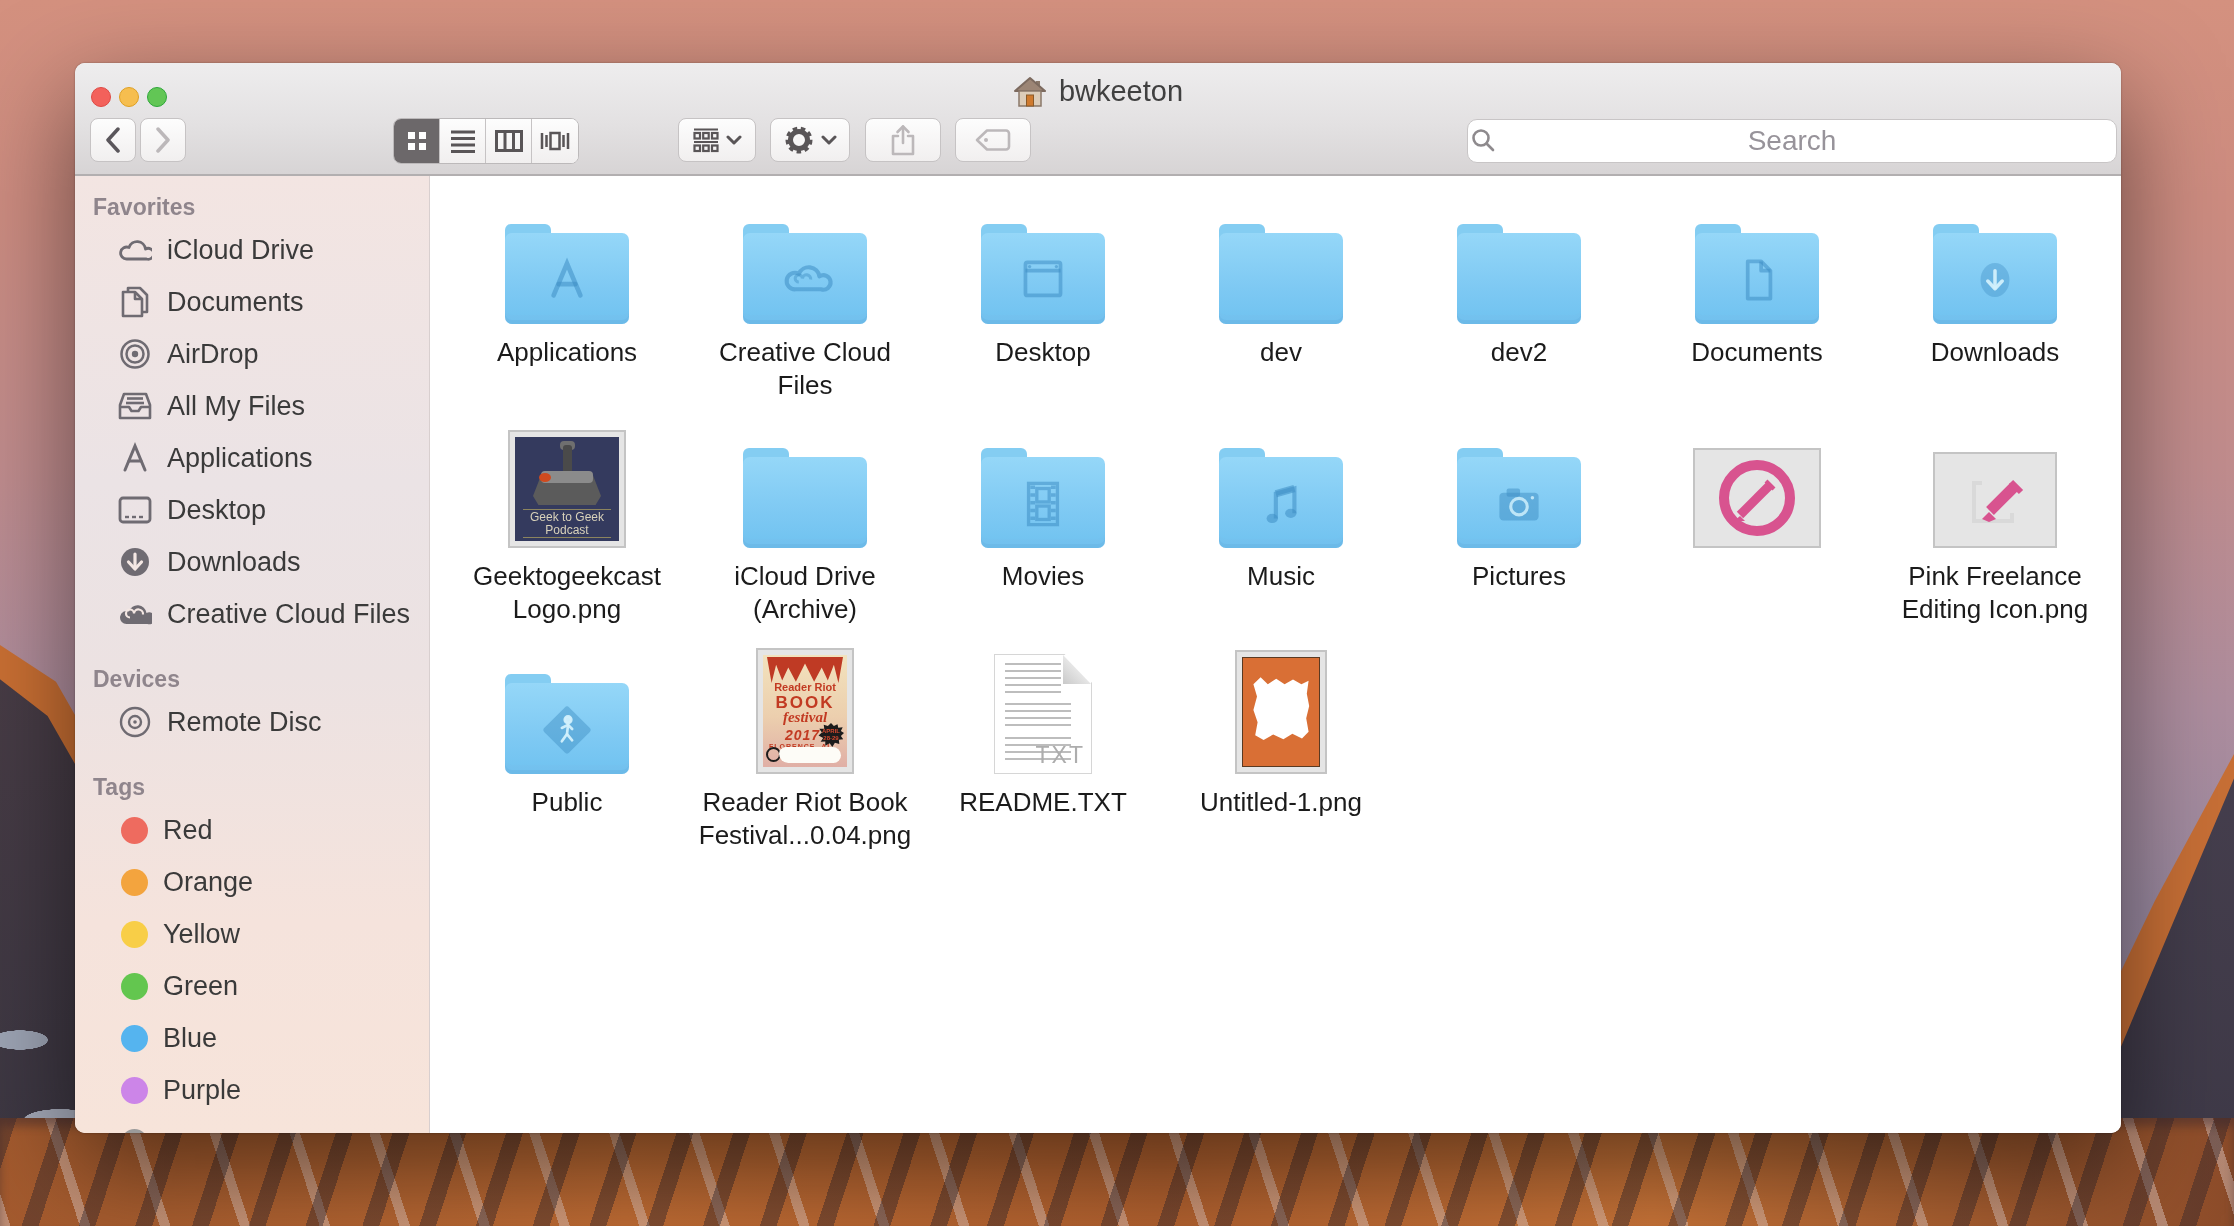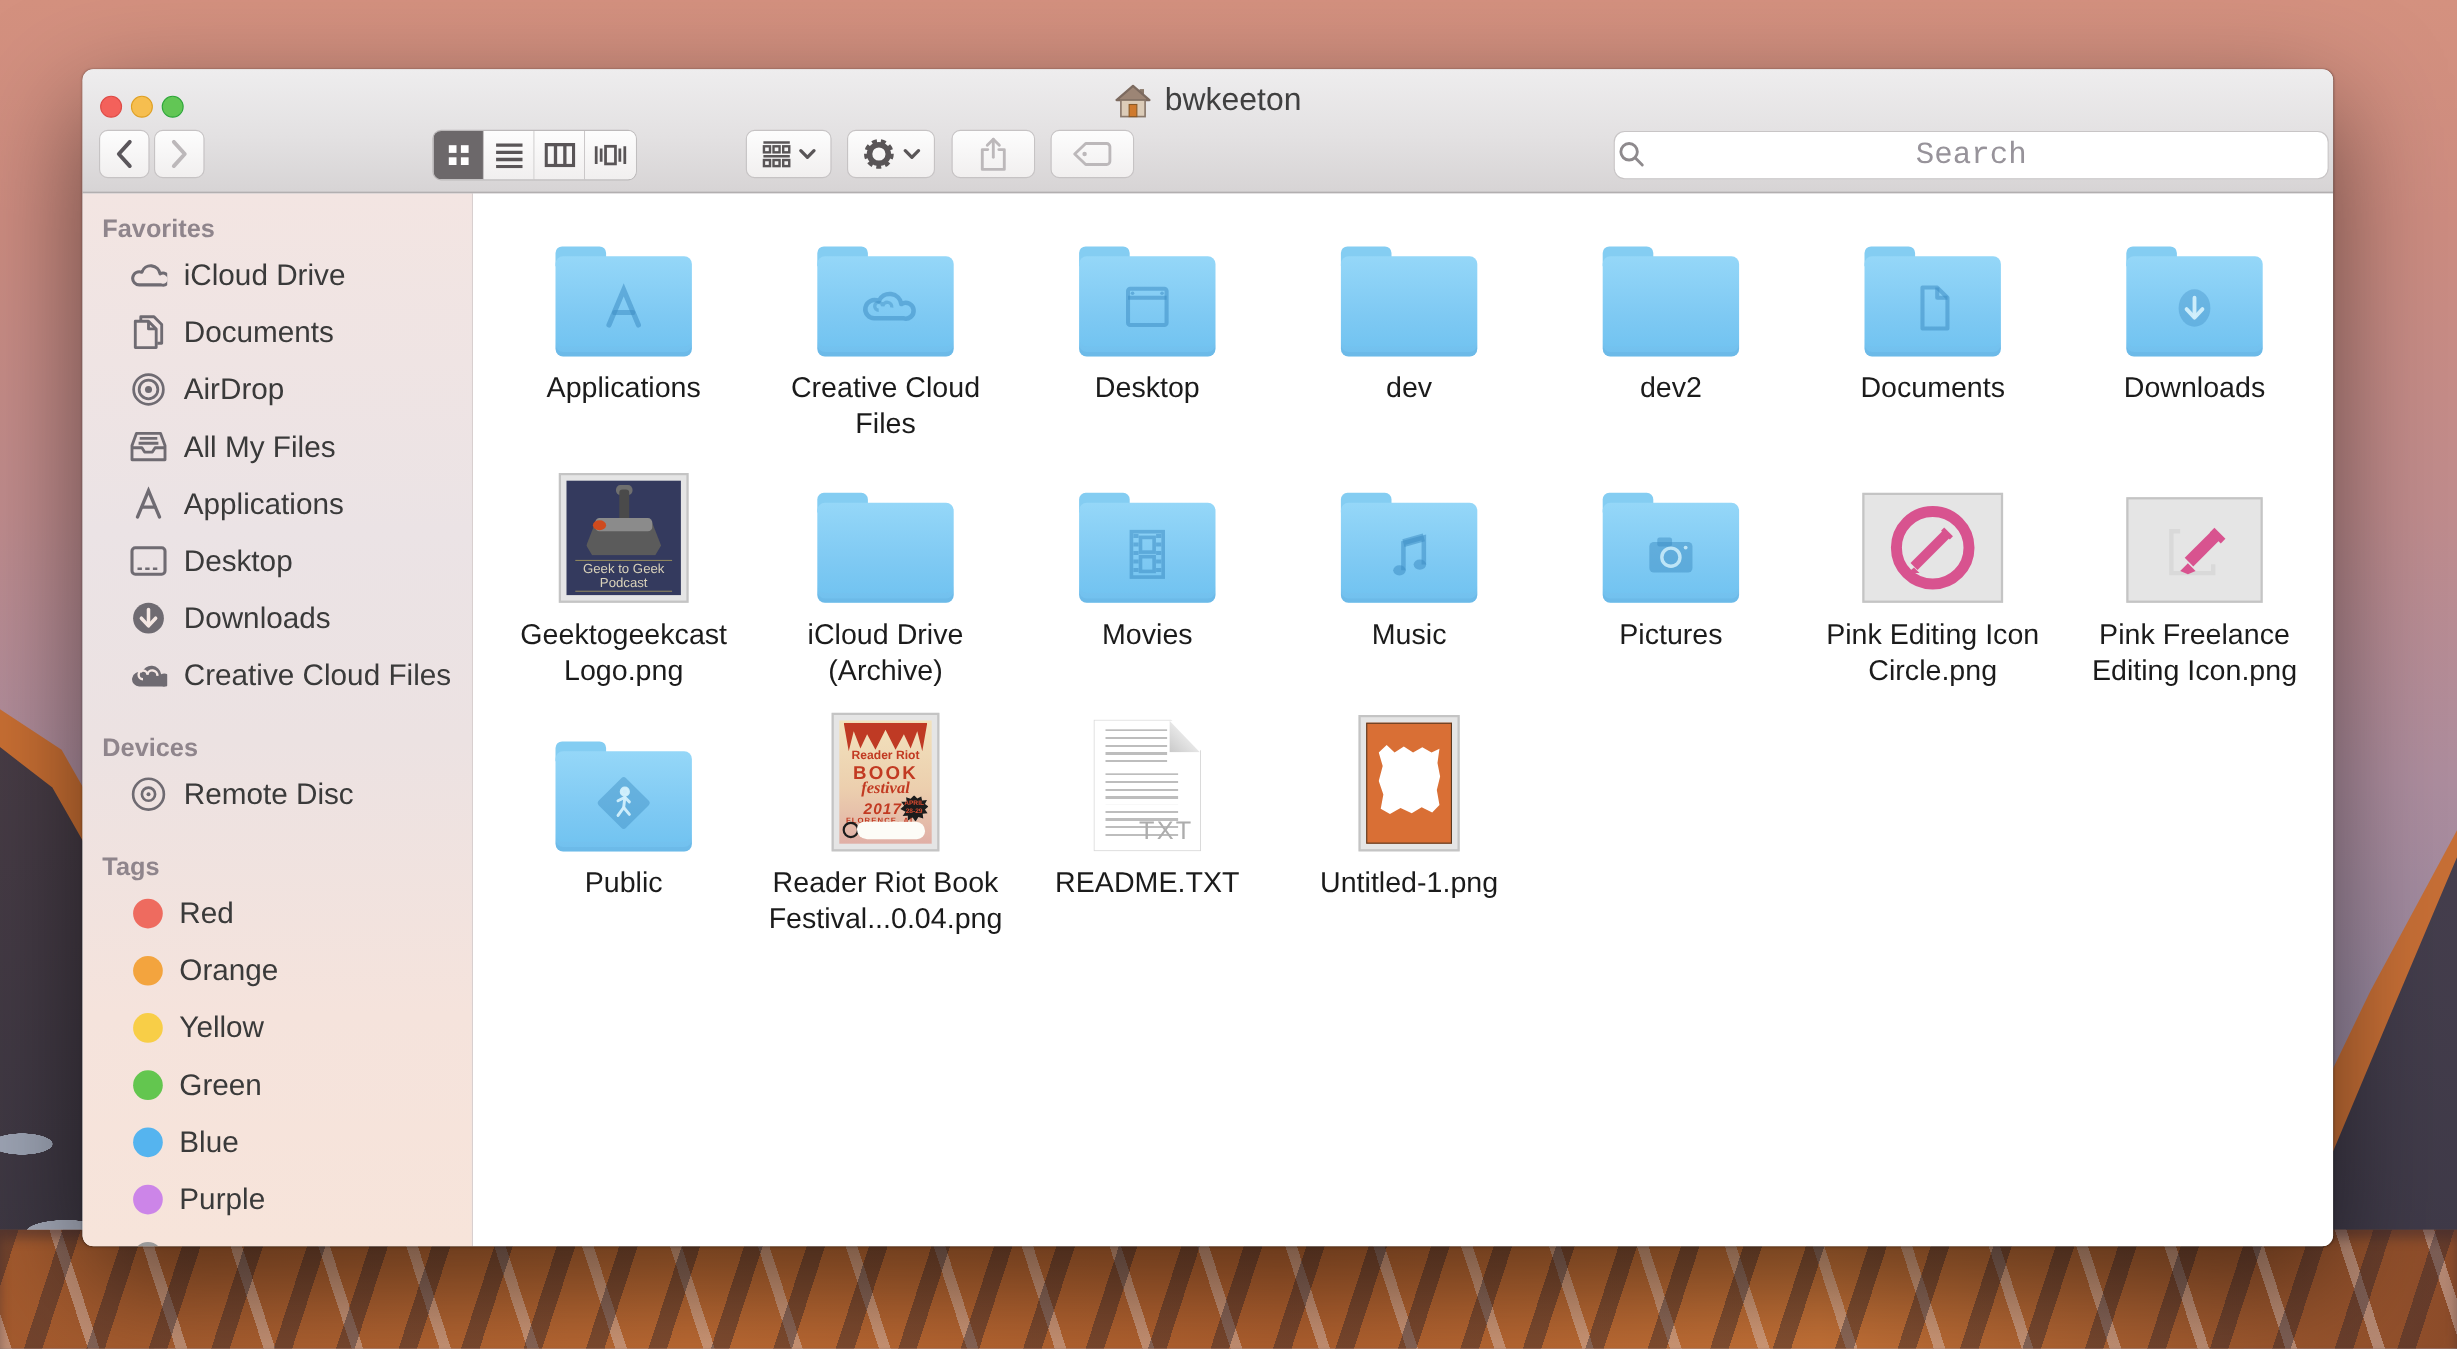--- a/index.html
+++ b/index.html
@@ -46,21 +46,21 @@
     background:linear-gradient(180deg,#fdfdfd,#f1efef);box-sizing:border-box;
     display:flex;align-items:center;justify-content:center;gap:6px;}
   .seg{position:absolute;top:55px;height:44px;border-radius:8px;border:1px solid #bcb9ba;overflow:hidden;
     display:flex;background:#fff;}
   .seg>div{width:46px;height:44px;display:flex;align-items:center;justify-content:center;
     border-right:1px solid #c6c3c4;box-sizing:border-box;background:linear-gradient(180deg,#fdfdfd,#f1efef);}
   .seg>div:last-child{border-right:none;}
   .seg>div.sel{background:#6c686a;}
   .search{position:absolute;top:56px;left:1392px;width:650px;height:44px;border-radius:10px;
     border:1px solid #c8c5c6;background:#fff;box-sizing:border-box;text-align:center;
-    font-size:28px;color:#444;outline:none;font-family:Liberation Mono, monospace;}
+    font-size:28px;color:#444;outline:none;font-family:Liberation Sans, sans-serif;}
   .search::placeholder{color:#97939a;}
   .search-mag{position:absolute;top:64px;left:calc(68% + 4px);pointer-events:none;}
 
   
   .content{position:absolute;left:0;top:113px;width:2046px;height:957px;display:flex;}
   .sidebar{width:355px;height:957px;flex:none;overflow:hidden;box-sizing:border-box;
     border-right:1px solid #d8cfcf;padding-top:14px;
     background:linear-gradient(180deg,#f3e5e2 0%,#ebe3e5 32%,#ece2e2 52%,#f5e3dc 78%,#f7e4da 100%);}
   .sb-header{height:34px;line-height:34px;padding-left:18px;font-size:23px;font-weight:700;color:#8f858c;}
   .sb-item{height:52px;display:flex;align-items:center;gap:15px;padding-left:43px;cursor:default;}
@@ -598,21 +598,20 @@
           <div class="slot">
               <div class="thumb pinkthumb">
             <svg width="114" height="86" viewBox="0 0 114 86">
               <circle cx="57" cy="43" r="33" fill="none" stroke="#d8538f" stroke-width="10"></circle>
               <line x1="40" y1="60" x2="70" y2="30" stroke="#d8538f" stroke-width="9" stroke-linecap="butt"></line>
               <line x1="66" y1="26" x2="74" y2="34" stroke="#d8538f" stroke-width="4"></line>
               <polygon points="34,66 40,61 45,66" fill="#d8538f"></polygon>
                 </svg>
           </div>
             </div>
-          <div class="file-label">Pink Editing Icon Circle.png</div>
         </div>
 
         <div class="file">
           <div class="slot">
               <div class="thumb pinkthumb">
             <svg width="110" height="82" viewBox="0 0 110 82">
               <polyline points="42,24 34,24 34,62 72,62 72,54" fill="none" stroke="#d9d9d9" stroke-width="4"></polyline>
               <line x1="50" y1="52" x2="74" y2="28" stroke="#d8538f" stroke-width="11"></line>
               <line x1="71" y1="23" x2="81" y2="33" stroke="#d8538f" stroke-width="6"></line>
               <polygon points="42,60 49,53 56,60 49,63" fill="#d8538f"></polygon>

